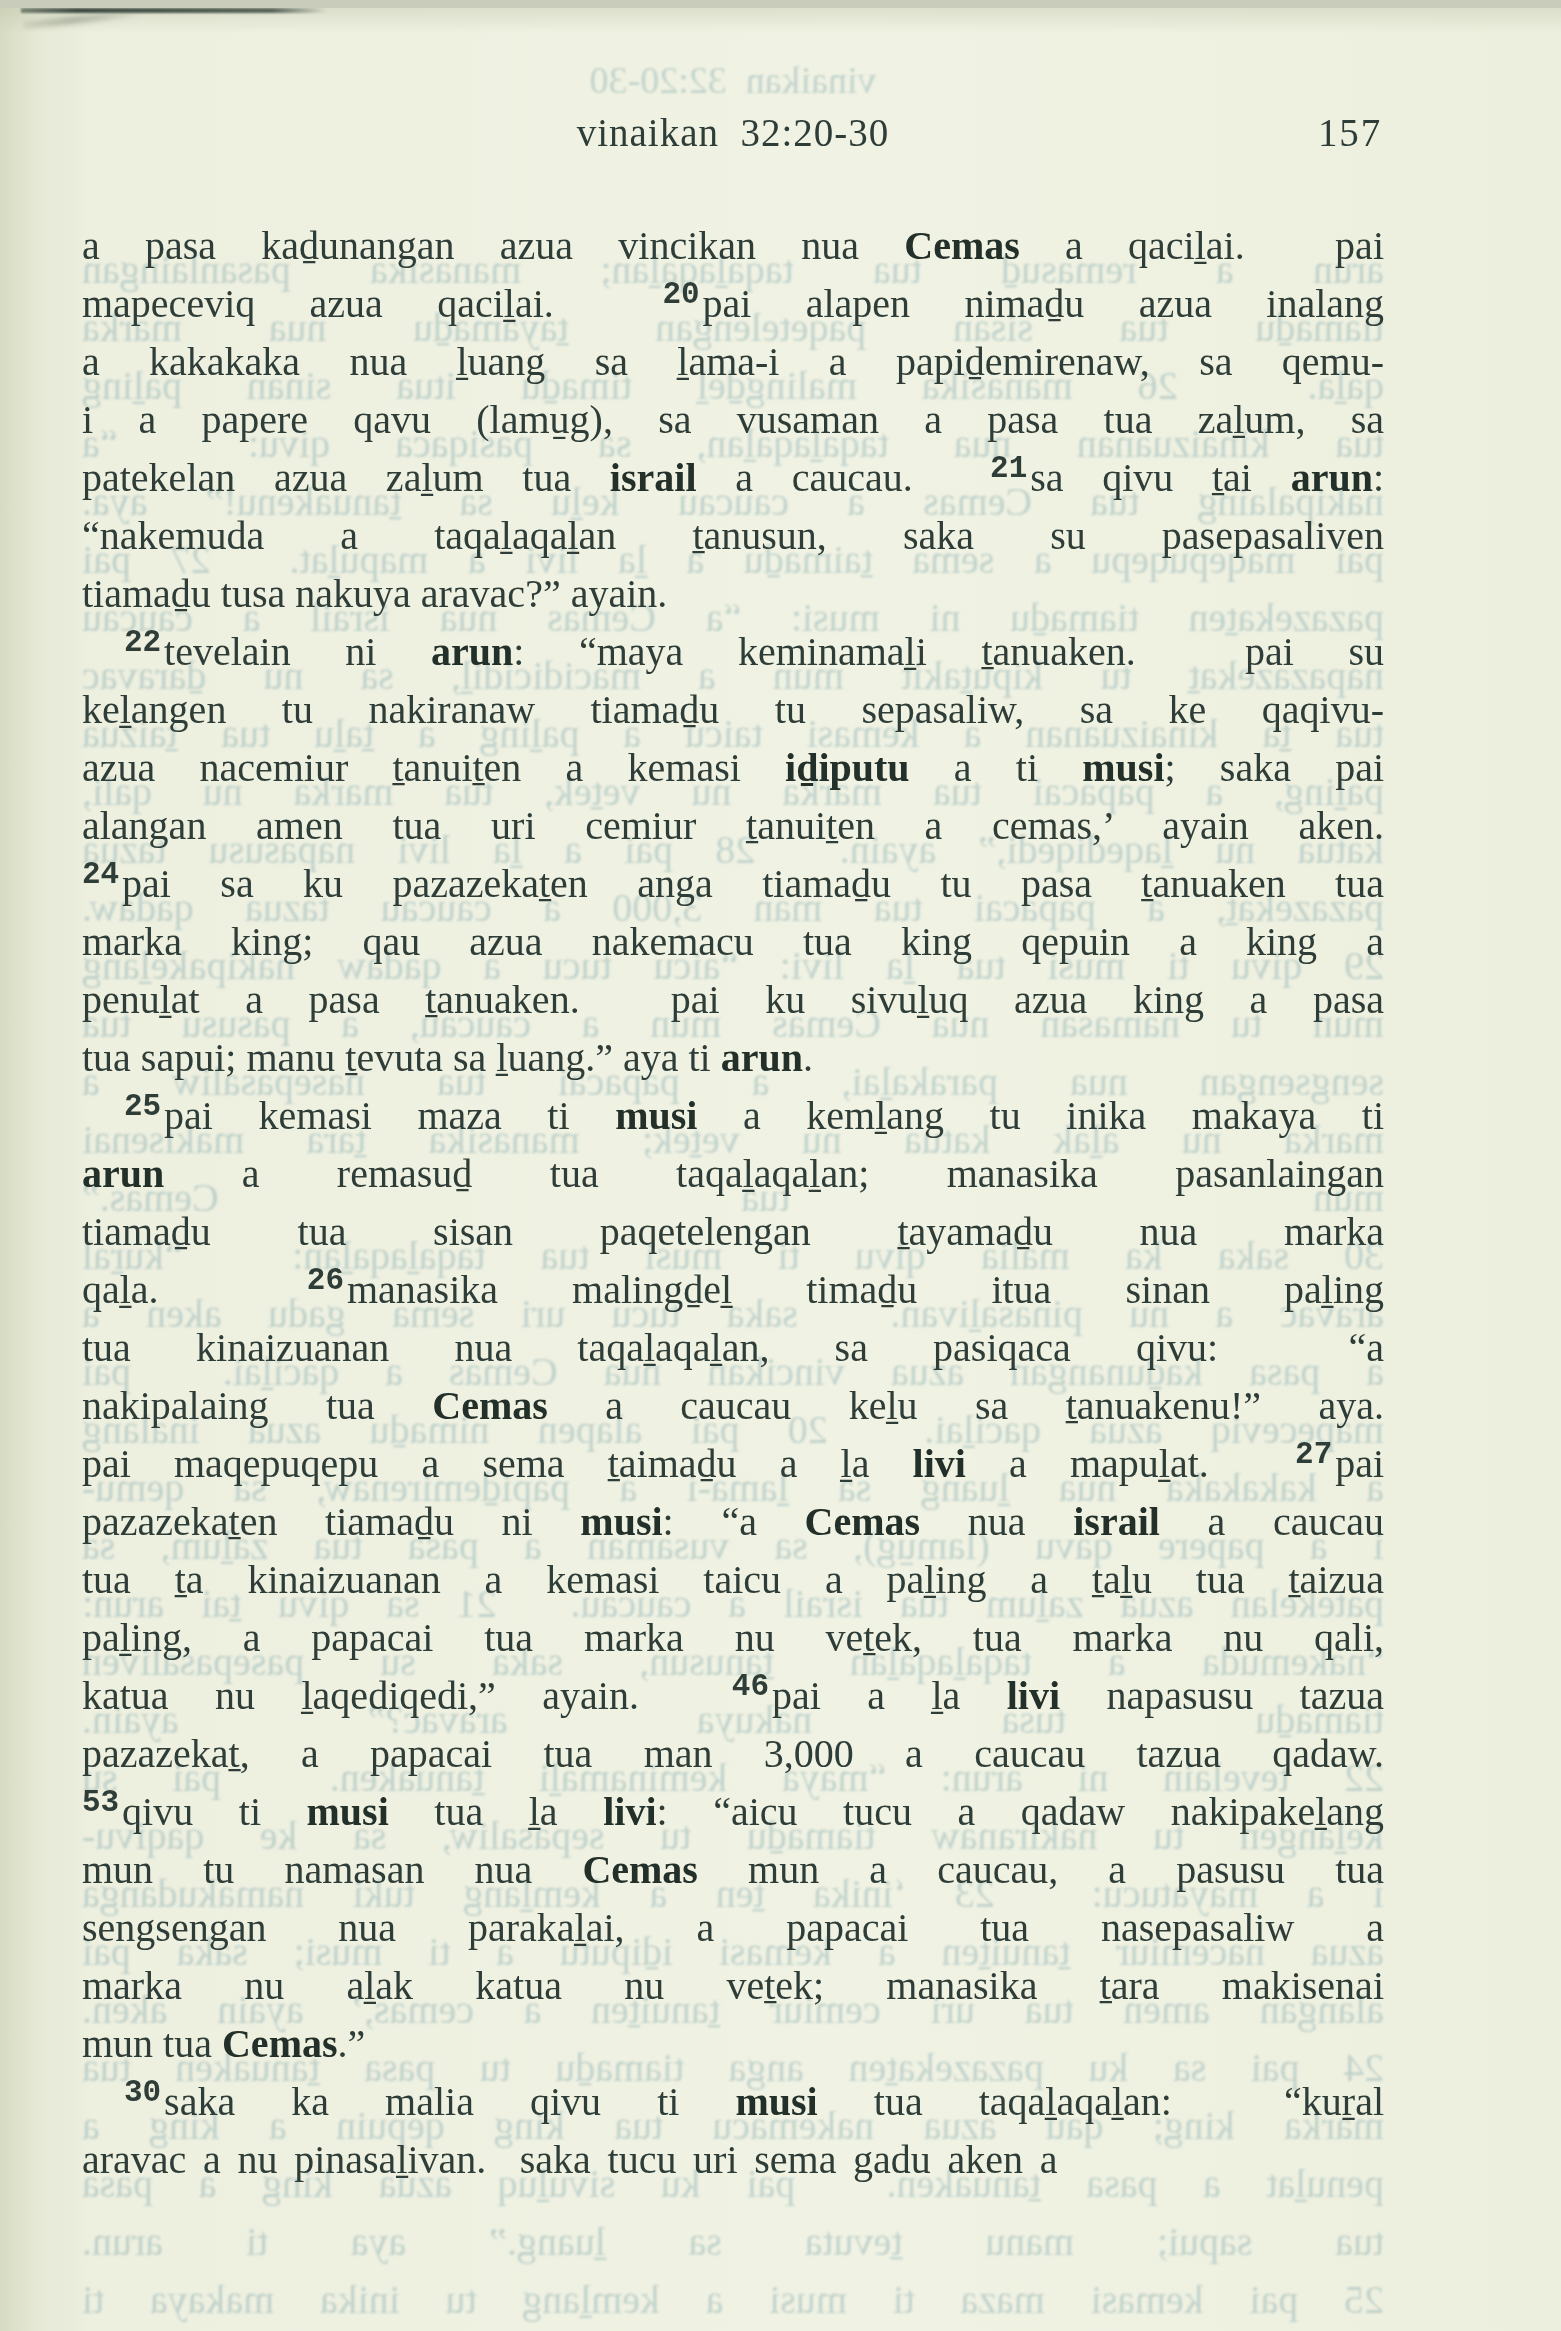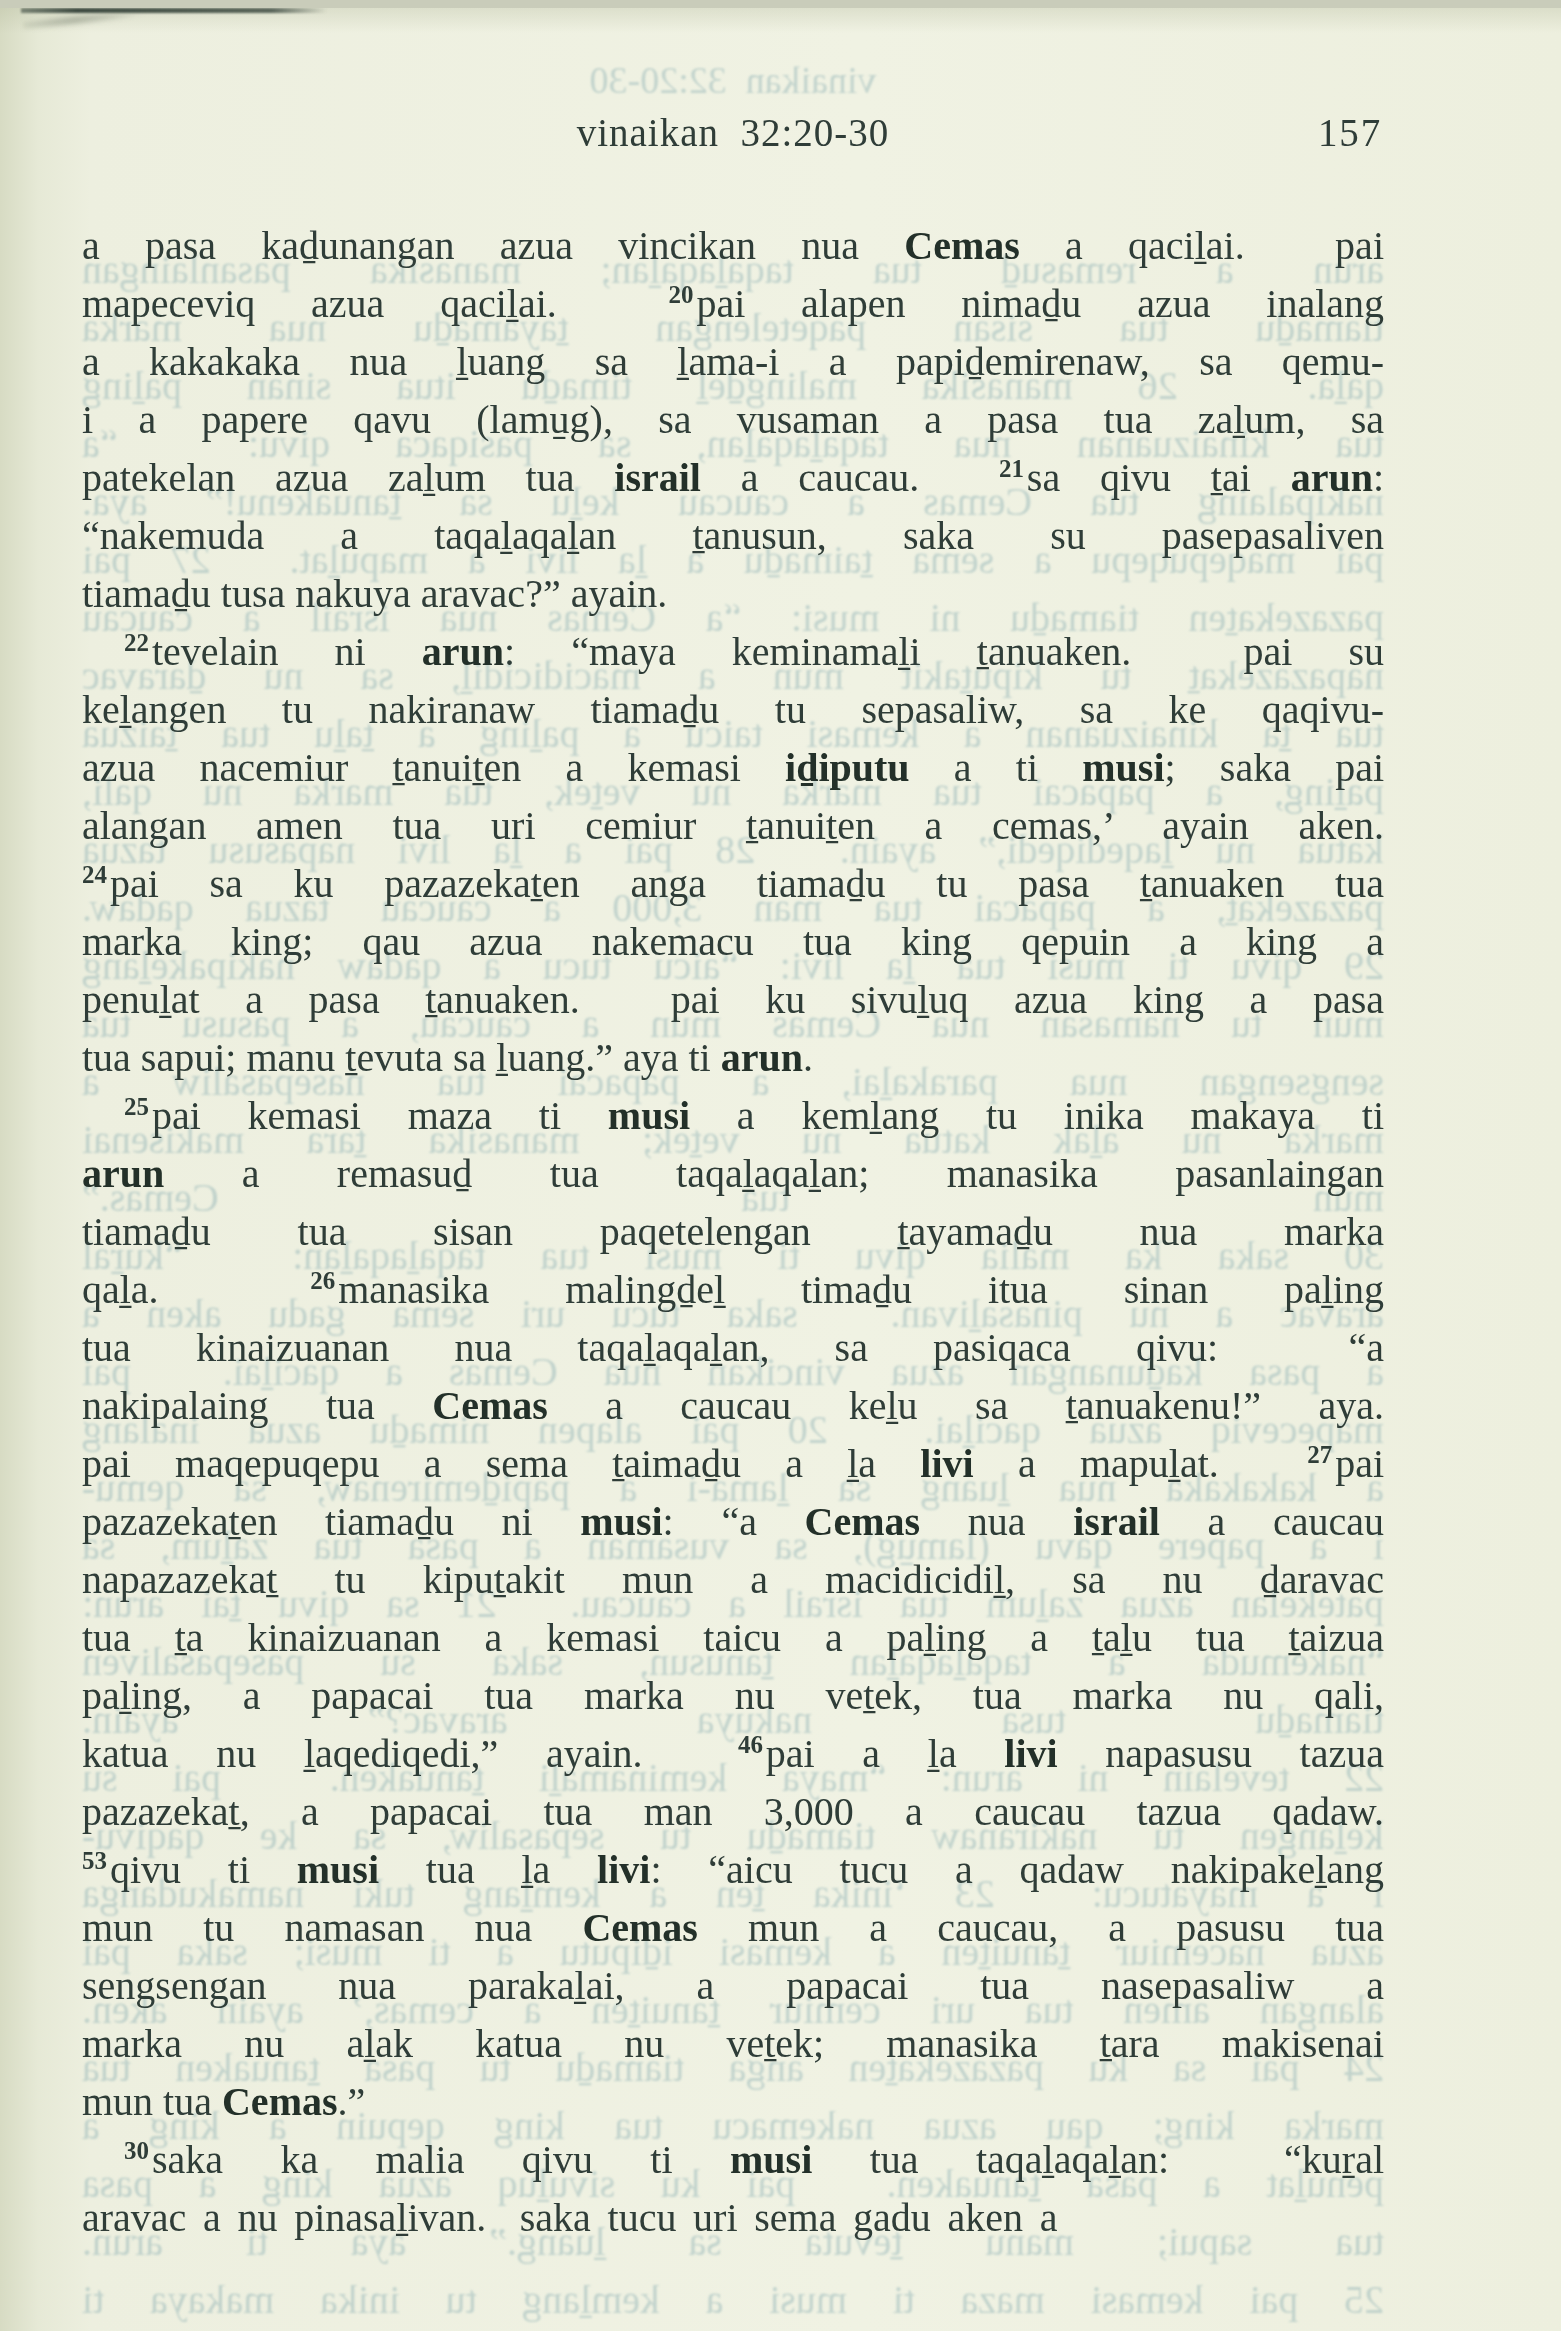--- a/index.html
+++ b/index.html
@@ -44,22 +44,22 @@
   .header .title { text-align:center; white-space:pre; letter-spacing:1px; }
   .header .pagenum { position:absolute; right:1.9px; top:0; letter-spacing:1.9px; }
   
   .body { position:absolute; left:82px; top:209px; width:1302px; font-size:40px; line-height:58px; }
   .line { height:58px; white-space:pre-wrap; overflow:hidden; text-justify:inter-word; }
   .line.just { text-align:justify; text-align-last:justify; -moz-text-align-last:justify; }
   .line.ind  { padding-left:42px; }
   .line.loose{ word-spacing:6.7px; }
   .line b, .header b { font-weight:bold; color:#233029; }
   .line sup {
-    font-weight:bold; font-size:25px; letter-spacing:0;
-    vertical-align:baseline; position:relative; top:-14.4px; margin-right:2.9px;
+    font-weight:bold; font-size:31px; letter-spacing:0;
+    vertical-align:baseline; position:relative; top:-14.4px; margin-right:2.9px;font-family:Liberation Mono, monospace;
   }
 </style>
 </head>
 <body>
 
 <div class="page">
 
   <div class="artifact-bar"></div>
   <div class="artifact-smudge"></div>
   <div class="bottom-shade"></div>
@@ -127,21 +127,20 @@
       <div class="line just">penuḻat a pasa ṯanuaken.  pai ku sivuḻuq azua king a pasa</div>
       <div class="line">tua sapui; manu ṯevuta sa ḻuang.” aya ti <b>arun</b>.</div>
       <div class="line just ind"><sup>25</sup>pai kemasi maza ti <b>musi</b> a kemḻang tu inika makaya ti</div>
       <div class="line just"><b>arun</b> a remasuḏ tua taqaḻaqaḻan; manasika pasanlaingan</div>
       <div class="line just">tiamaḏu tua sisan paqetelengan ṯayamaḏu nua marka</div>
       <div class="line just">qaḻa.  <sup>26</sup>manasika malingḏeḻ timaḏu itua sinan paḻing</div>
       <div class="line just">tua kinaizuanan nua taqaḻaqaḻan, sa pasiqaca qivu:  “a</div>
       <div class="line just">nakipalaing tua <b>Cemas</b> a caucau keḻu sa ṯanuakenu!” aya.</div>
       <div class="line just">pai maqepuqepu a sema ṯaimaḏu a ḻa <b>livi</b> a mapuḻat.  <sup>27</sup>pai</div>
       <div class="line just">pazazekaṯen tiamaḏu ni <b>musi</b>: “a <b>Cemas</b> nua <b>israil</b> a caucau</div>
-      <div class="line just">napazazekaṯ tu kipuṯakit mun a macidicidiḻ, sa nu ḏaravac</div>
       <div class="line just">tua ṯa kinaizuanan a kemasi taicu a paḻing a ṯaḻu tua ṯaizua</div>
       <div class="line just">paḻing, a papacai tua marka nu veṯek, tua marka nu qali,</div>
       <div class="line just">katua nu ḻaqediqedi,” ayain.  <sup>46</sup>pai a ḻa <b>livi</b> napasusu tazua</div>
       <div class="line just">pazazekaṯ, a papacai tua man 3,000 a caucau tazua qadaw.</div>
       <div class="line just"><sup>53</sup>qivu ti <b>musi</b> tua ḻa <b>livi</b>: “aicu tucu a qadaw nakipakeḻang</div>
       <div class="line just">mun tu namasan nua <b>Cemas</b> mun a caucau, a pasusu tua</div>
       <div class="line just">sengsengan nua parakaḻai, a papacai tua nasepasaliw a</div>
       <div class="line just">marka nu aḻak katua nu veṯek; manasika ṯara makisenai</div>
       <div class="line">mun tua <b>Cemas</b>.”</div>
       <div class="line just ind"><sup>30</sup>saka ka malia qivu ti <b>musi</b> tua taqaḻaqaḻan:  “kuṟal</div>

